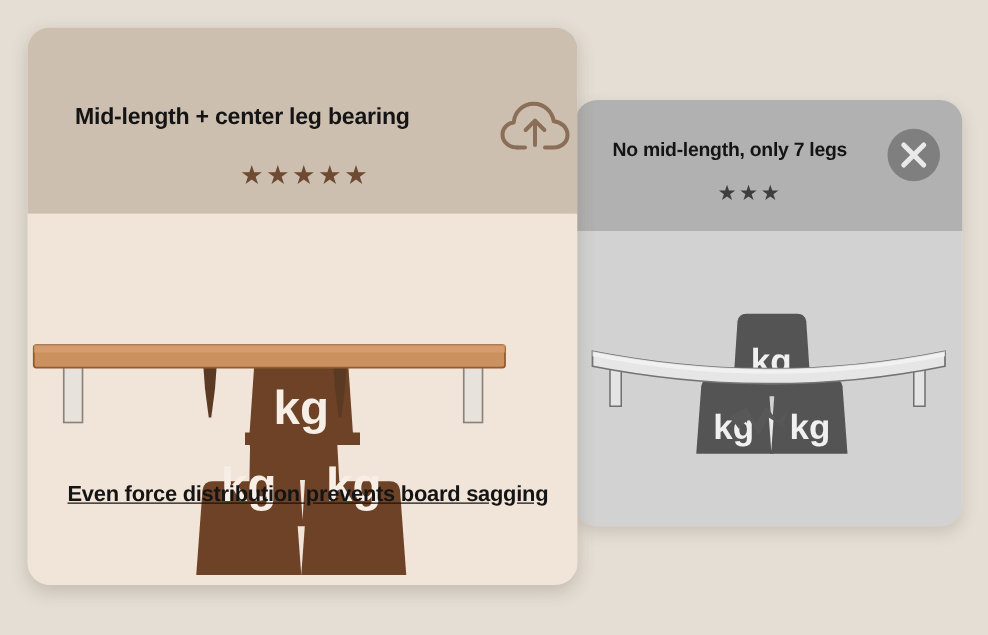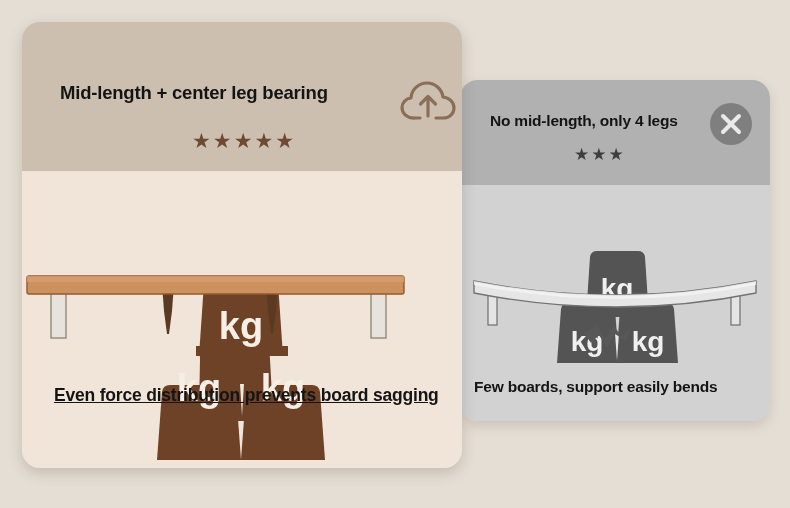--- a/index.html
+++ b/index.html
@@ -218,21 +218,21 @@
         <rect x="5" y="105" width="377" height="6" fill="#d9a273" opacity="0.7"></rect>
       </svg>
 
       <div class="caption">Even force distribution prevents board sagging</div>
     </div>
   </div>
 
   <div class="card card-bad">
 
     <div class="card-header">
-      <div class="header-title">No mid-length, only 4 legs</div>
+      <div class="header-title">No mid-length, only 7 legs</div>
 
       <div class="stars">
         <span class="star">★</span>
         <span class="star">★</span>
         <span class="star">★</span>
       </div>
 
       <div class="x-badge">
         <svg viewBox="0 0 42 42" width="42" height="42">
           <line x1="13" y1="13" x2="29" y2="29" stroke="#e9e9e9" stroke-width="4" stroke-linecap="round"></line>
@@ -260,17 +260,16 @@
           <rect x="271" y="105" width="9" height="35" fill="#e4e4e4" stroke="#6f6f6f" stroke-width="1.2"></rect>
         </g>
 
         <path d="M14 96 Q157 124 296 96 L296 108 Q157 136 14 108 Z" fill="#e6e6e6" stroke="#737373" stroke-width="1.4"></path>
         <path d="M14 96 Q157 124 296 96 L296 100 Q157 128 14 100 Z" fill="#f4f4f4" opacity="0.8"></path>
 
         <path d="M124 148 L137 141 L145 153 L153 140 L162 152 L171 142 L166 156 L155 149
                  L147 163 L139 150 L131 158 Z" fill="#585858"></path>
       </svg>
 
-      <div class="caption">Few boards, support easily bends</div>
     </div>
   </div>
 
 </div>
 
 </body></html>

